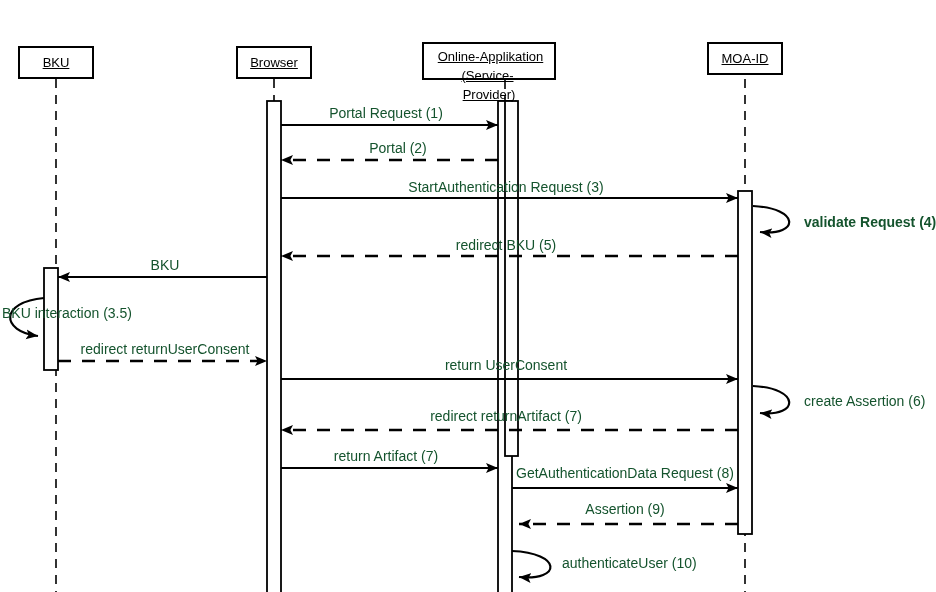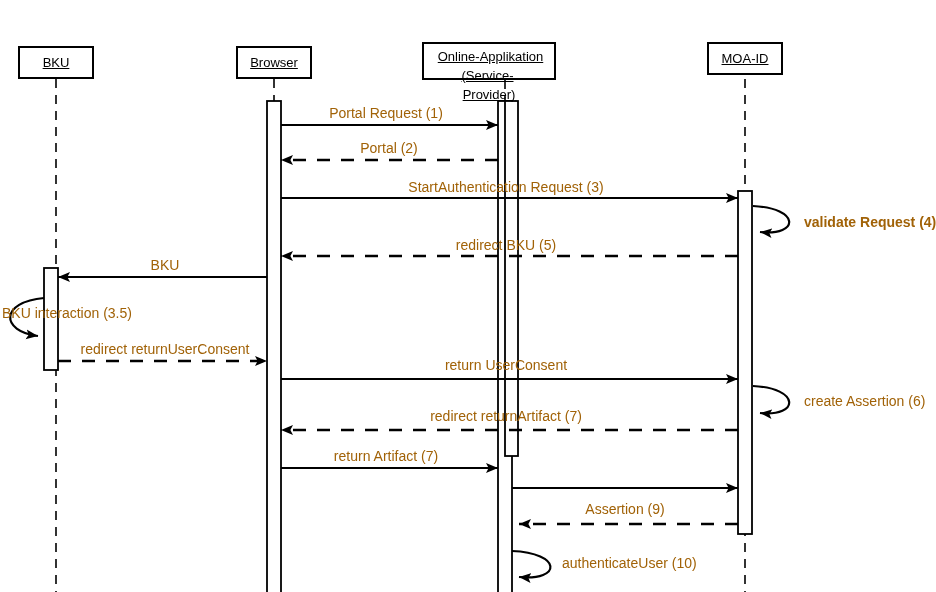--- a/index.html
+++ b/index.html
@@ -35,21 +35,21 @@
   .lifeline-box span {
     display: inline;
     text-decoration: underline;
     font-size: 13px;
     color: #000000;
     padding: 0 3px;
   }
   .msg-label {
     position: absolute;
     font-size: 14px;
-    color: #a16207;
+    color: #14532d;
     white-space: nowrap;
     line-height: 1;
   }
   .msg-label.center {
     transform: translateX(-50%);
   }
 </style>
 </head>
 <body>
 
@@ -130,21 +130,21 @@
     <span>Online-Applikation (Service-</span><br>
     <span>Provider)</span>
   </div>
 
   <div class="lifeline-box" style="left:707px; top:6px; width:76px; height:33px;">
     <span>MOA-ID</span>
   </div>
 
   <div class="msg-label center" style="left:386px; top:70px;">Portal Request (1)</div>
 
-  <div class="msg-label center" style="left:389px; top:105px;text-align:right;">Portal (2)</div>
+  <div class="msg-label center" style="left:398px; top:105px;text-align:right;">Portal (2)</div>
 
   <div class="msg-label center" style="left:506px; top:144px;">StartAuthentication Request (3)</div>
 
   <div class="msg-label" style="left:804px; top:179px;font-weight:bold;">validate Request (4)</div>
 
   <div class="msg-label center" style="left:506px; top:202px;">redirect BKU (5)</div>
 
   <div class="msg-label center" style="left:165px; top:222px;">BKU</div>
 
   <div class="msg-label" style="left:2px; top:270px;">BKU interaction (3.5)</div>
@@ -152,18 +152,19 @@
   <div class="msg-label center" style="left:165px; top:306px;">redirect returnUserConsent</div>
 
   <div class="msg-label center" style="left:506px; top:322px;">return UserConsent</div>
 
   <div class="msg-label" style="left:804px; top:358px;">create Assertion (6)</div>
 
   <div class="msg-label center" style="left:506px; top:373px;">redirect returnArtifact (7)</div>
 
   <div class="msg-label center" style="left:386px; top:413px;">return Artifact (7)</div>
 
+  <div class="msg-label center" style="left:625px; top:430px;">GetAuthenticationData Request (8)</div>
 
   <div class="msg-label center" style="left:625px; top:466px;">Assertion (9)</div>
 
   <div class="msg-label" style="left:562px; top:520px;">authenticateUser (10)</div>
 
 </div>
 
 </body></html>

